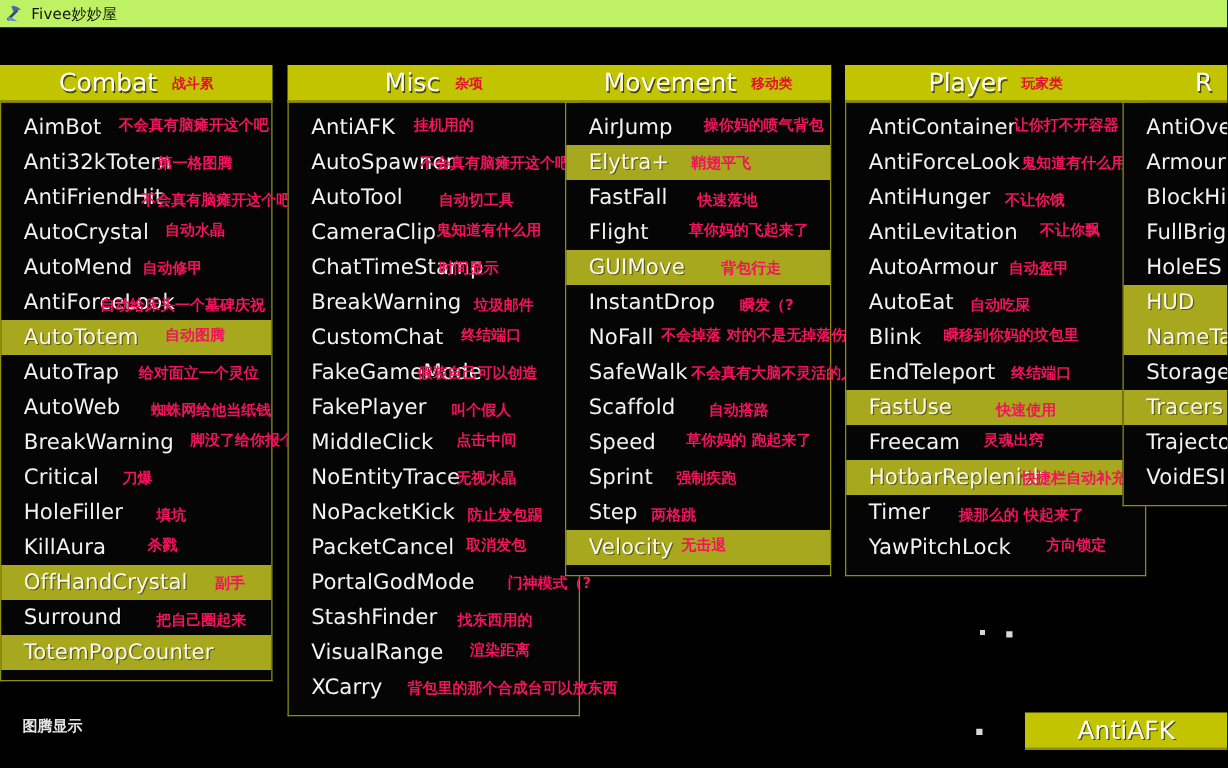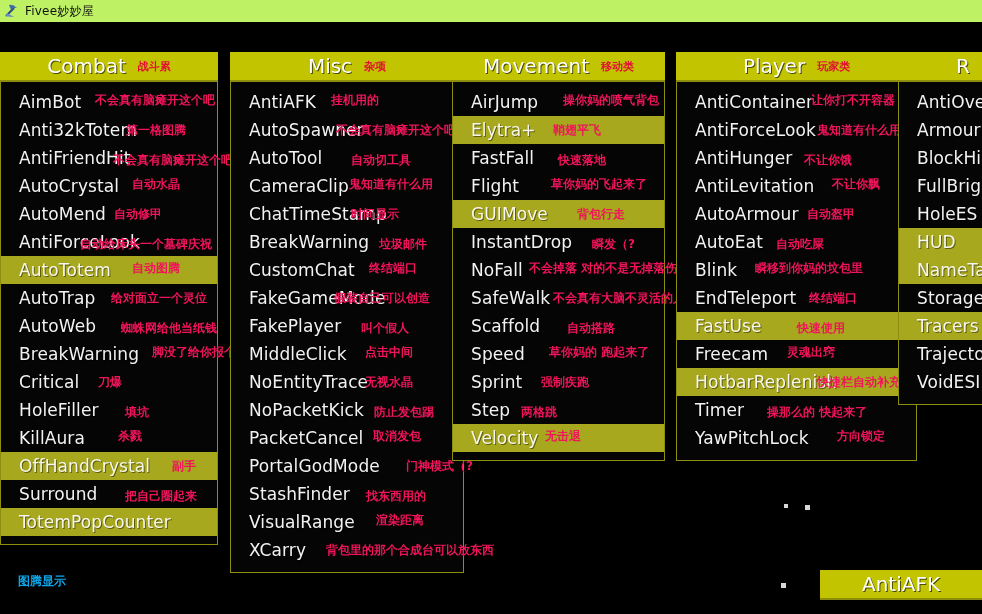--- a/index.html
+++ b/index.html
@@ -66,21 +66,21 @@
   }
   .mod-row.on .mod-name { color: #f7f7ef; text-shadow: 1px 1px 0 #5d5d0a; }
   .mod-cn {
     position: absolute;
     font-size: 12px; color: #f0145a; font-weight: bold;
     white-space: nowrap; pointer-events: none;
   }
 
   
   .float-cn {
-    position: absolute; font-size: 12px; color: #0ea5e9; font-weight: bold; white-space: nowrap;
+    position: absolute; font-size: 12px; color: #e5e5e5; font-weight: bold; white-space: nowrap;
   }
 
   
   .client-tab {
     position: absolute;
     background: #c2c400;
     display: flex; align-items: center; justify-content: center;
     border-bottom: 2px solid #8d8e0e;
   }
   .client-tab .panel-title { font-size: 20px; }

